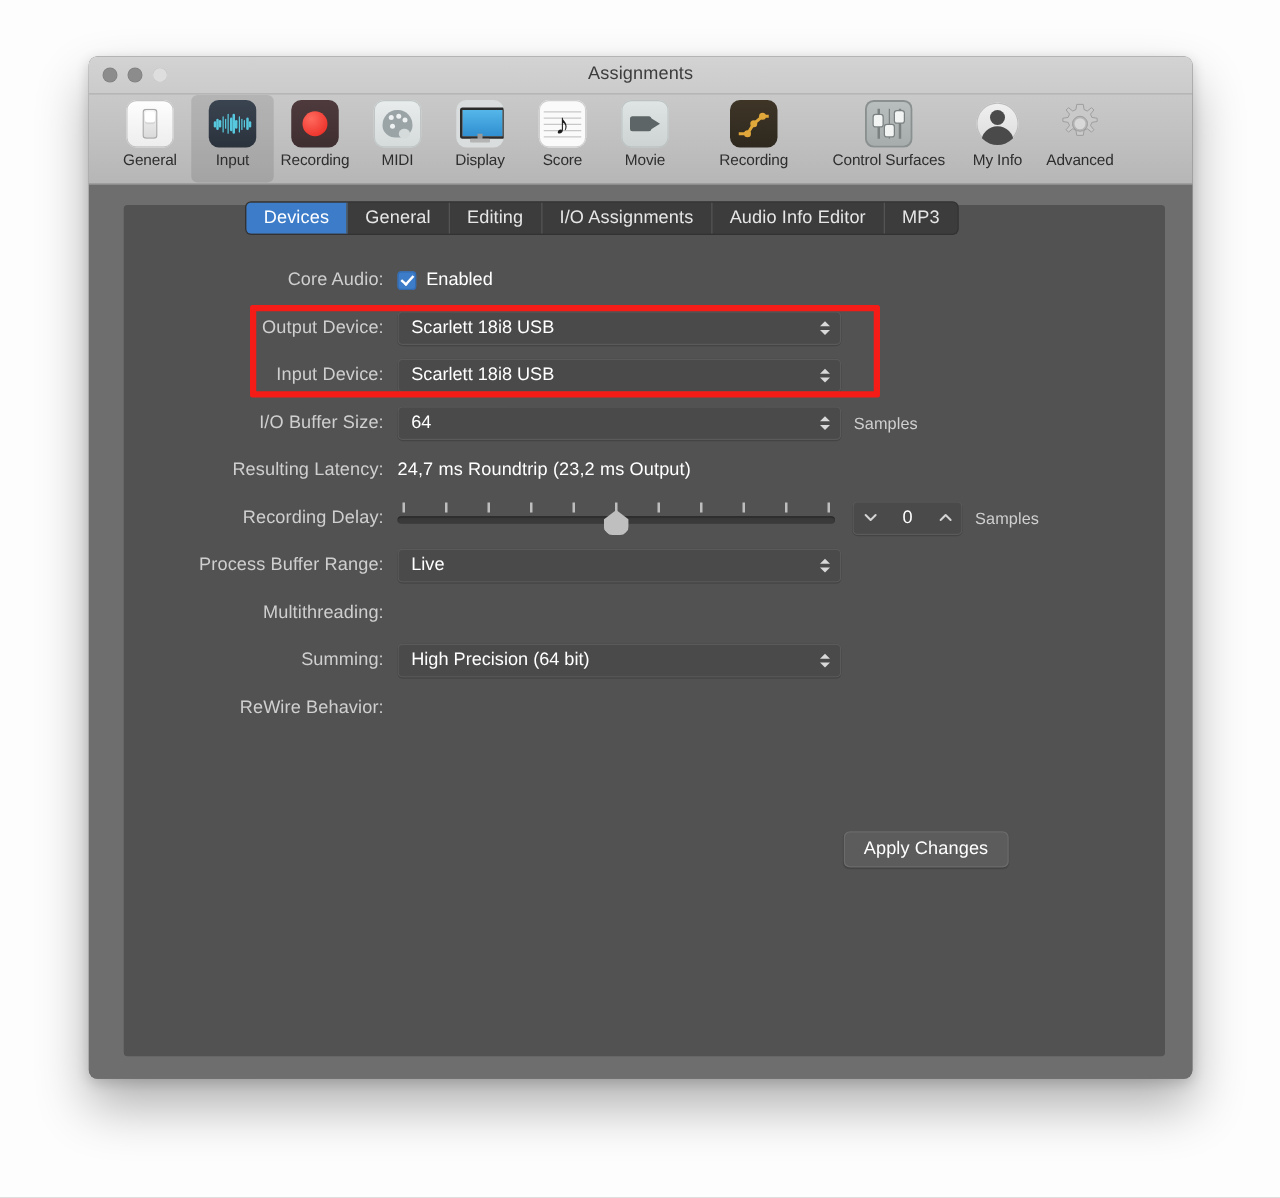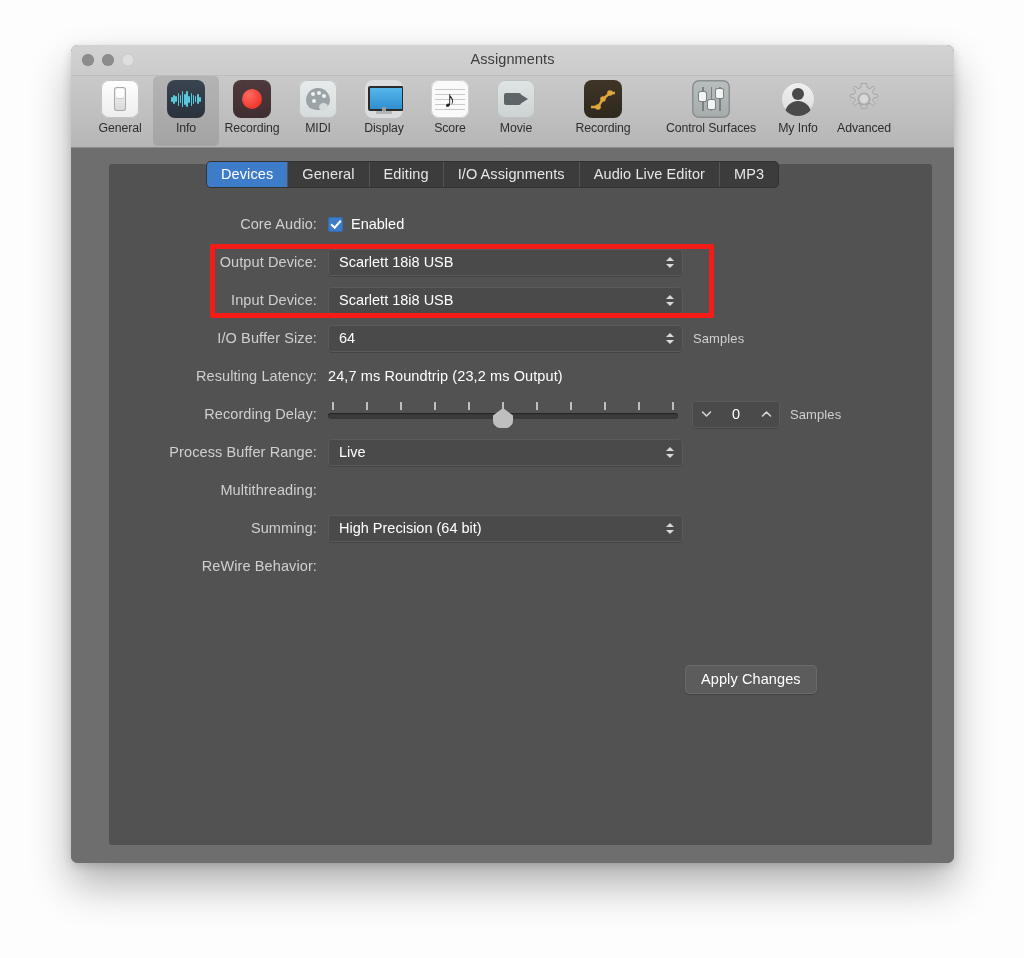--- a/index.html
+++ b/index.html
@@ -160,21 +160,21 @@
   .ic-myinfo .torso{ position:absolute; left:4px; top:19px; width:26px; height:18px; border-radius:13px 13px 0 0; background:#4a4a4a;}
 
   .ic-adv { background: transparent; }
   .ic-adv svg { position:absolute; left:1px; top:1px; }
 
   
   .content {
     position: relative;
     height: calc(818px - 30px - 72px);
     background: #6e6e6e;
-    padding: 16px 22px 0 38px;
+    padding: 16px 22px 0 28px;
     box-sizing: border-box;
   }
   .panel {
     position: relative;
     width: 100%;
     height: 681px;
     background: #525252;
     border-radius: 3px;
     box-sizing: border-box;
   }
@@ -408,21 +408,21 @@
               <i style="height:11px"></i>
               <i style="height:16px"></i>
             <i style="height:7px"></i>
               <i style="height:13px"></i>
               <i style="height:9px"></i>
               <i style="height:6px"></i>
             <i style="height:10px"></i>
               <i style="height:5px"></i>
           </span>
         </div>
-        <div class="tb-label">Info</div>
+        <div class="tb-label">Input</div>
       </div>
 
       <div class="tb-item">
         <div class="tb-icon ic-rec">
             <span class="dot"></span>
           </div>
         <div class="tb-label">Recording</div>
       </div>
 
       <div class="tb-item">
@@ -515,21 +515,21 @@
     </div>
 
     <div class="content">
       <div class="panel">
 
         <div class="tabbar">
           <div class="tab active">Devices</div>
           <div class="tab">General</div>
           <div class="tab">Editing</div>
           <div class="tab">I/O Assignments</div>
-          <div class="tab">Audio Live Editor</div>
+          <div class="tab">Audio Info Editor</div>
           <div class="tab">MP3</div>
         </div>
 
         <div class="form">
 
           <div class="row">
             <div class="lbl">Core Audio:</div>
             <div class="cb-wrap">
               <span class="checkbox"></span>
               <span class="cb-label">Enabled</span>

